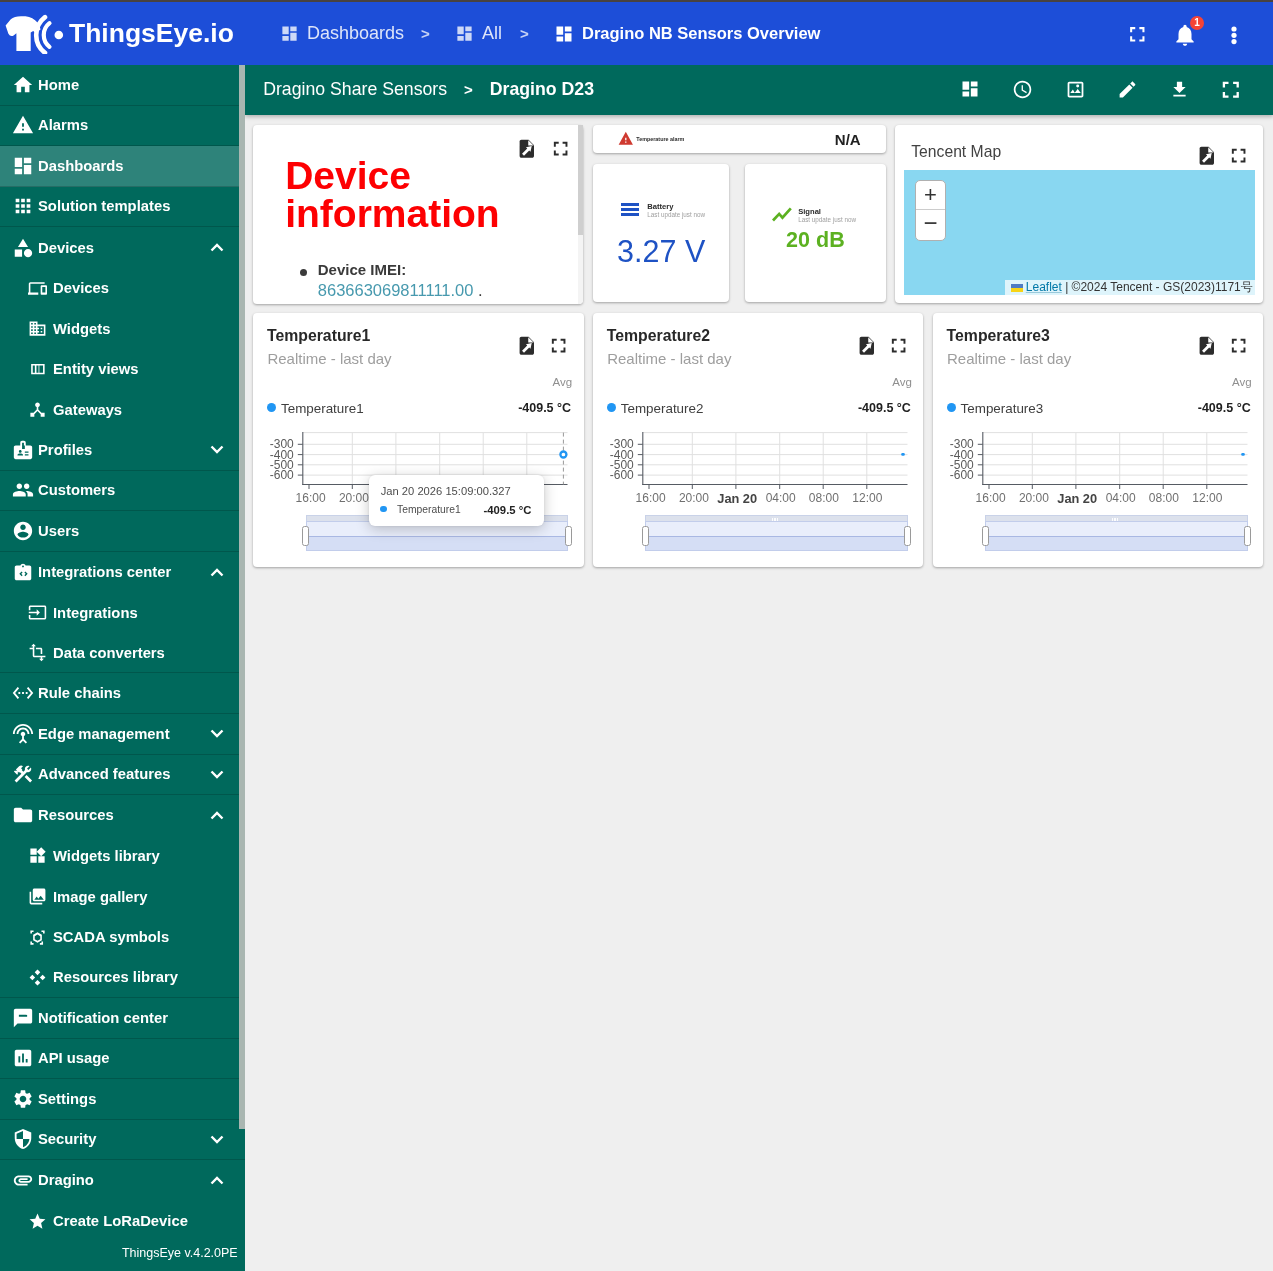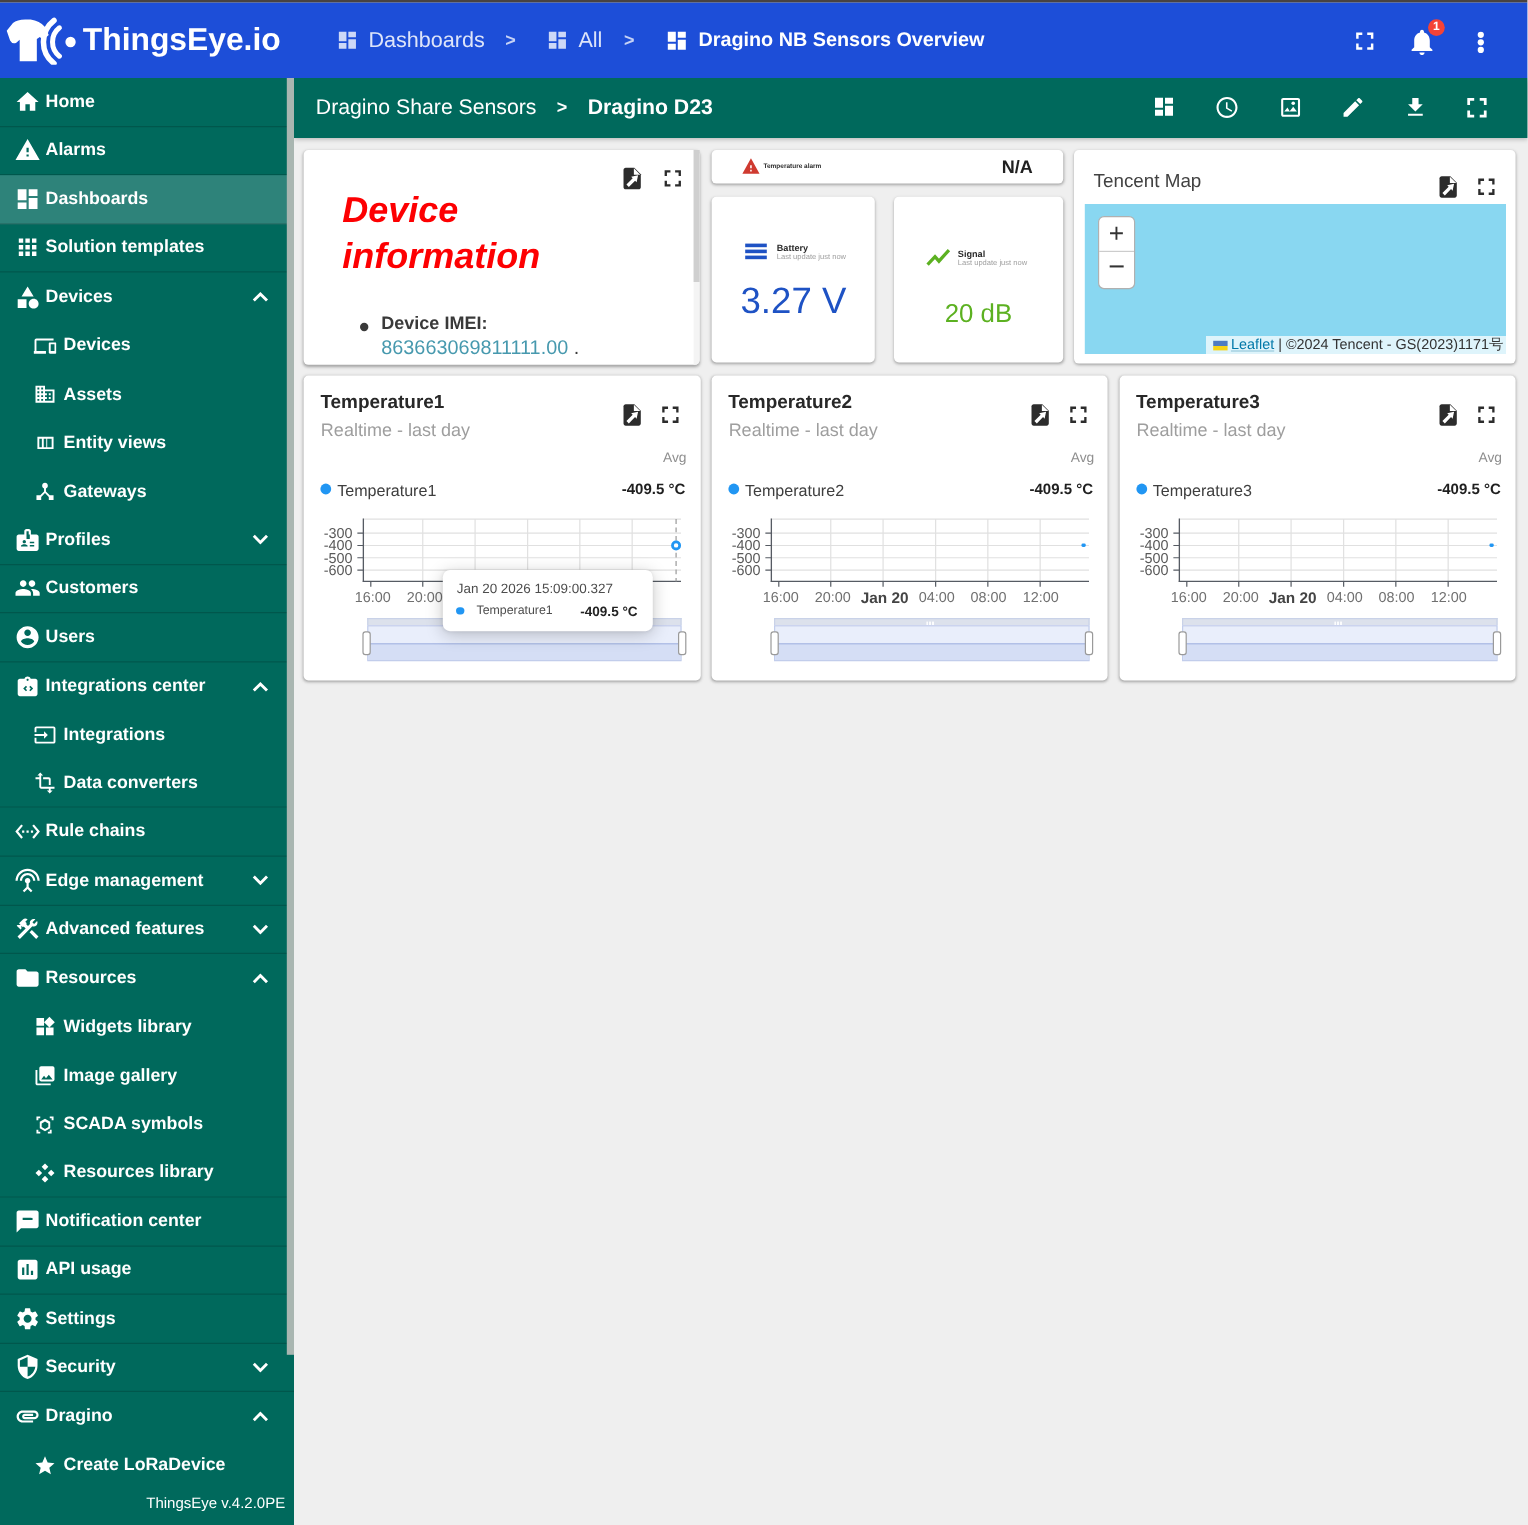--- a/index.html
+++ b/index.html
@@ -147,21 +147,21 @@
 <div class="mi sub">
       <svg class="mic" viewBox="0 0 24 24" fill="#fff">
         <path d="M3 6h18V4H3c-1.1 0-2 .9-2 2v11H0v3h13v-3H3V6zm20 2h-6c-.55 0-1 .45-1 1v10c0 .55.45 1 1 1h6c.55 0 1-.45 1-1V9c0-.55-.45-1-1-1zm-1 9h-4v-7h4v7z"></path>
       </svg>
       <span>Devices</span>
     </div>
 <div class="mi sub">
       <svg class="mic" viewBox="0 0 24 24" fill="#fff">
         <path d="M12 7V3H2v18h20V7H12zM6 19H4v-2h2v2zm0-4H4v-2h2v2zm0-4H4V9h2v2zm0-4H4V5h2v2zm4 12H8v-2h2v2zm0-4H8v-2h2v2zm0-4H8V9h2v2zm0-4H8V5h2v2zm10 12h-8v-2h2v-2h-2v-2h2v-2h-2V9h8v10zm-2-8h-2v2h2v-2zm0 4h-2v2h2v-2z"></path>
       </svg>
-      <span>Assets</span>
+      <span>Widgets</span>
     </div>
 <div class="mi sub">
       <svg class="mic" viewBox="0 0 24 24" fill="#fff">
         <path d="M4 5v13h17V5H4zm4.67 11H6V7h2.67v9zm4.66 0h-2.66V7h2.66v9zM19 16h-4.67V7H19v9z"></path>
       </svg>
       <span>Entity views</span>
     </div>
 <div class="mi sub">
       <svg class="mic" viewBox="0 0 24 24" fill="#fff">
         <path d="M17 16l-4-4V8.82C14.16 8.4 15 7.3 15 6c0-1.66-1.34-3-3-3S9 4.34 9 6c0 1.3.84 2.4 2 2.82V12l-4 4H3v5h5v-3.05l4-4.2 4 4.2V21h5v-5h-4z"></path>
@@ -343,21 +343,21 @@
 
 <div class="card" style="left:253.4px;top:124.8px;width:330px;height:179.1px;">
   <svg class="abs" style="left:262.4px;top:13.4px;" width="21.6" height="21.6" viewBox="0 0 24 24" fill="#2c2c2c">
       <path d="M14 2H6c-1.1 0-2 .9-2 2v16c0 1.1.9 2 2 2h12c1.1 0 2-.9 2-2V8l-6-6z"></path>
       <path fill="#fff" d="M13.6 2.5 19.5 8.4 13.6 8.4z"></path>
       <path fill="#fff" d="M17.5 9 16.1 15.4 14.7 14 8.9 19.8 6.7 17.6 12.5 11.8 11.1 10.4z"></path>
     </svg>
   <svg class="abs" style="left:295.5px;top:12.6px;" width="23.3" height="23.3" viewBox="0 0 24 24" fill="#2c2c2c">
       <path d="M7 14H5v5h5v-2H7v-3zm-2-4h2V7h3V5H5v5zm12 7h-3v2h5v-5h-2v3zM14 5v2h3v3h2V5h-5z"></path>
     </svg>
-  <div class="abs" style="left:31.8px;top:32.3px;width:240px;font-size:30px;line-height:37.7px;font-weight:700;color:#fd0002;font-style:italic;">Device information</div>
+  <div class="abs" style="left:31.8px;top:32.3px;width:240px;font-size:39px;line-height:37.7px;font-weight:700;color:#fd0002;">Device information</div>
   <div class="abs" style="left:46.5px;top:144.3px;width:7px;height:7px;border-radius:50%;background:#3a3a3a;"></div>
   <div class="abs" style="left:64.4px;top:136px;font-size:15px;font-weight:700;color:#3a3a3a;">Device IMEI:</div>
   <div class="abs" style="left:64.4px;top:155.8px;font-size:16.5px;color:#4799ae;">863663069811111.00 <span style="color:#3a3a3a;">.</span></div>
   <div class="abs" style="right:0;top:0;width:5.8px;height:179.1px;background:#f4f4f4;border-radius:0 4px 4px 0;"></div>
   <div class="abs" style="right:0.4px;top:0;width:5.2px;height:110px;background:#cfcfcf;"></div>
 </div>
 
 <div class="card" style="left:593.2px;top:124.8px;width:293px;height:28px;">
   <svg class="abs" style="left:25.2px;top:6.6px;" width="15.6" height="14.6" viewBox="0 0 24 22" fill="#cf3a30">
       <path d="M1 21h22L12 1 1 21zm12-3h-2v-2h2v2zm0-4h-2v-4h2v4z"></path>
@@ -376,21 +376,21 @@
   <div class="abs" style="left:54.1px;top:47.3px;font-size:6.3px;color:#9e9e9e;white-space:nowrap;">Last update just now</div>
   <div class="abs" style="left:0;top:69px;width:100%;text-align:center;font-size:30.5px;line-height:1.23;font-weight:500;color:#1e52c4;">3.27 V</div>
 </div>
 
 <div class="card" style="left:744.6px;top:163.7px;width:141.6px;height:138.8px;">
   <svg class="abs" style="left:26.2px;top:42px;" width="21.8" height="16.4" viewBox="0 0 24 18" fill="none" stroke="#5cb121" stroke-width="3">
       <path d="M2.2 16 9 8.7 12.6 12.8 21.8 2.6"></path>
     </svg>
   <div class="abs" style="left:53.6px;top:43px;font-size:7.6px;font-weight:700;color:#2b2b2b;">Signal</div>
   <div class="abs" style="left:53.6px;top:52px;font-size:6.3px;color:#9e9e9e;white-space:nowrap;">Last update just now</div>
-  <div class="abs" style="left:0;top:84px;width:100%;text-align:center;font-size:21.5px;line-height:1.23;font-weight:400;color:#5cb121;">20 dB</div>
+  <div class="abs" style="left:0;top:63px;width:100%;text-align:center;font-size:21.5px;line-height:1.23;font-weight:700;color:#5cb121;">20 dB</div>
 </div>
 
 <div class="card" style="left:895.4px;top:124.8px;width:367.6px;height:178.4px;">
   <div class="abs" style="left:15.9px;top:18.5px;font-size:15.7px;color:#424242;">Tencent Map</div>
   <svg class="abs" style="left:300.8px;top:19.9px;" width="21.6" height="21.6" viewBox="0 0 24 24" fill="#2c2c2c">
       <path d="M14 2H6c-1.1 0-2 .9-2 2v16c0 1.1.9 2 2 2h12c1.1 0 2-.9 2-2V8l-6-6z"></path>
       <path fill="#fff" d="M13.6 2.5 19.5 8.4 13.6 8.4z"></path>
       <path fill="#fff" d="M17.5 9 16.1 15.4 14.7 14 8.9 19.8 6.7 17.6 12.5 11.8 11.1 10.4z"></path>
     </svg>
   <svg class="abs" style="left:331.7px;top:19.1px;" width="23.3" height="23.3" viewBox="0 0 24 24" fill="#2c2c2c">

